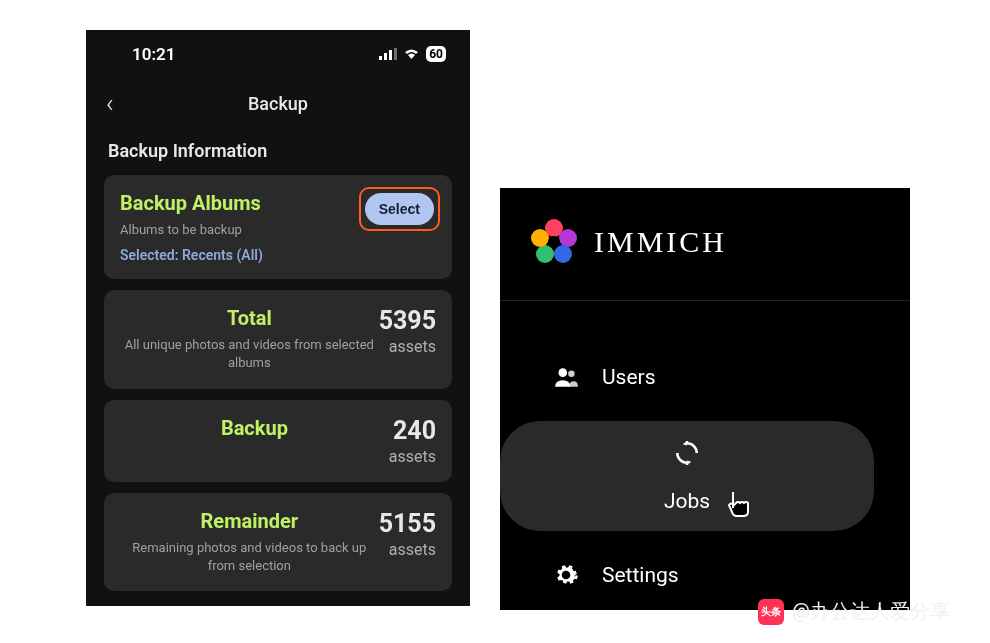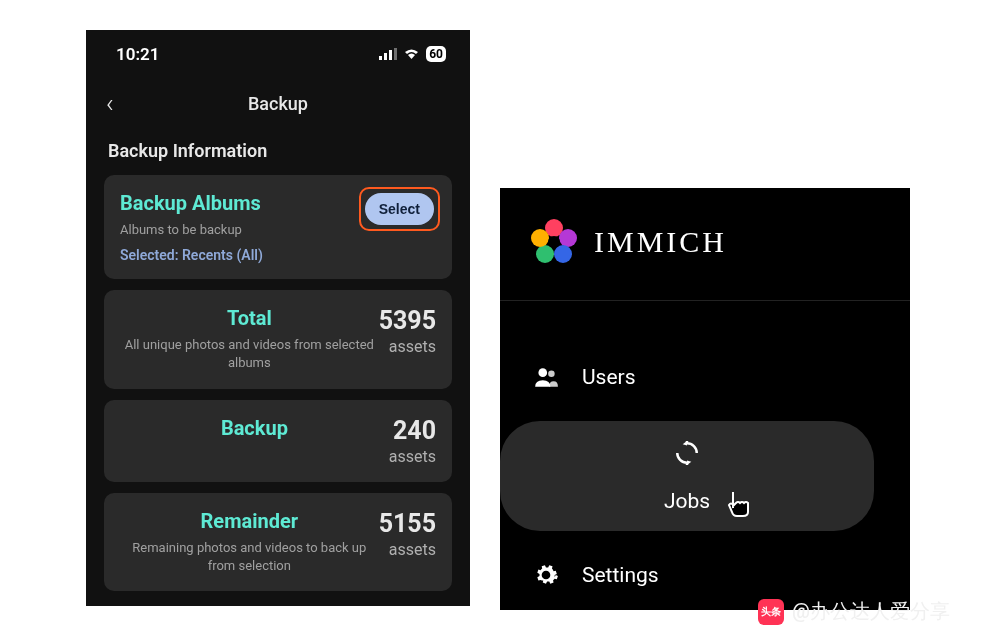--- a/index.html
+++ b/index.html
@@ -18,21 +18,21 @@
       height: 576px;
       background: #111111;
       border-radius: 0;
       overflow: hidden;
       color: #e8e8e8;
     }
     .status-bar {
       display: flex;
       justify-content: space-between;
       align-items: center;
-      padding: 14px 24px 8px 30px;
+      padding: 14px 24px 8px 46px;
       font-size: 17px;
       font-weight: 600;
       color: #ffffff;
     }
     .status-right { display: flex; gap: 6px; align-items: center; }
     .battery-badge {
       background: #ffffff;
       color: #000000;
       border-radius: 5px;
       padding: 1px 3px;
@@ -68,21 +68,21 @@
     .card {
       background: #2a2a2a;
       border-radius: 10px;
       margin: 0 18px 11px 18px;
       padding: 16px 16px;
       position: relative;
     }
     .card-heading {
       font-size: 20px;
       font-weight: 700;
-      color: #5eead4;
+      color: #bef264;
     }
     .card-sub {
       font-size: 13px;
       color: #a0a0a0;
       margin-top: 6px;
       line-height: 1.4;
     }
     .card-selected {
       font-size: 14px;
       color: #8fa9d8;
@@ -153,21 +153,21 @@
     }
     .divider {
       height: 1px;
       background: #222222;
       margin: 0 0 40px 0;
     }
     .nav-item {
       display: flex;
       align-items: center;
       gap: 22px;
-      padding: 22px 32px;
+      padding: 22px 52px;
       font-size: 21px;
       font-weight: 400;
       cursor: pointer;
     }
     .nav-item.active {
       background: #2a2a2a;
       border-radius: 40px;
       margin: 8px 36px 8px 0;
       padding: 18px 26px;
       flex-direction: column;

